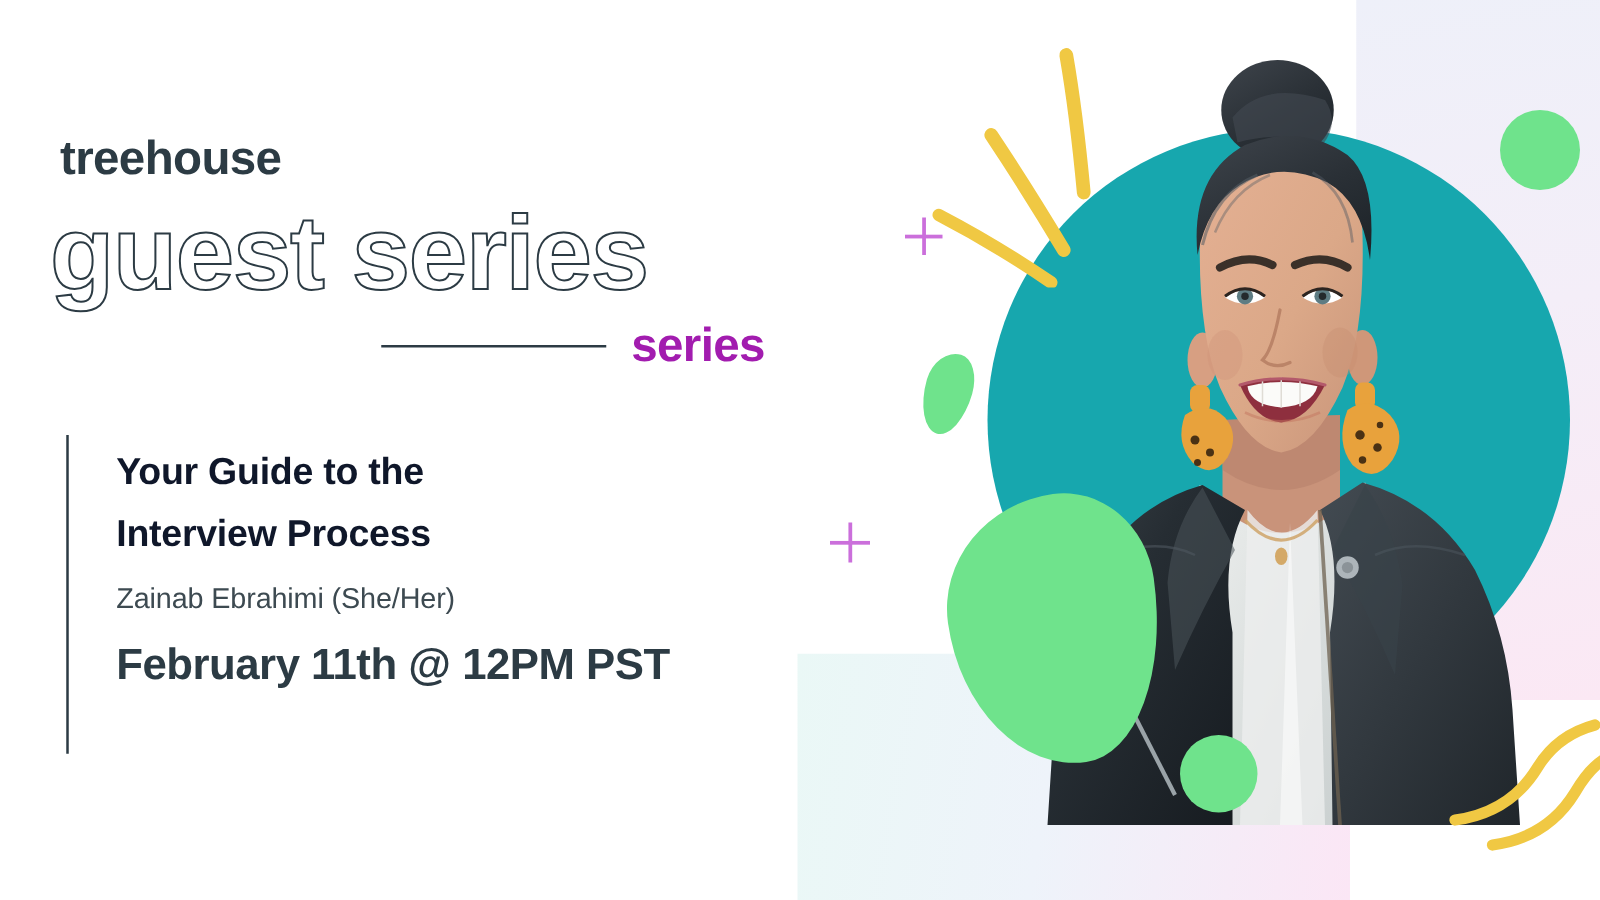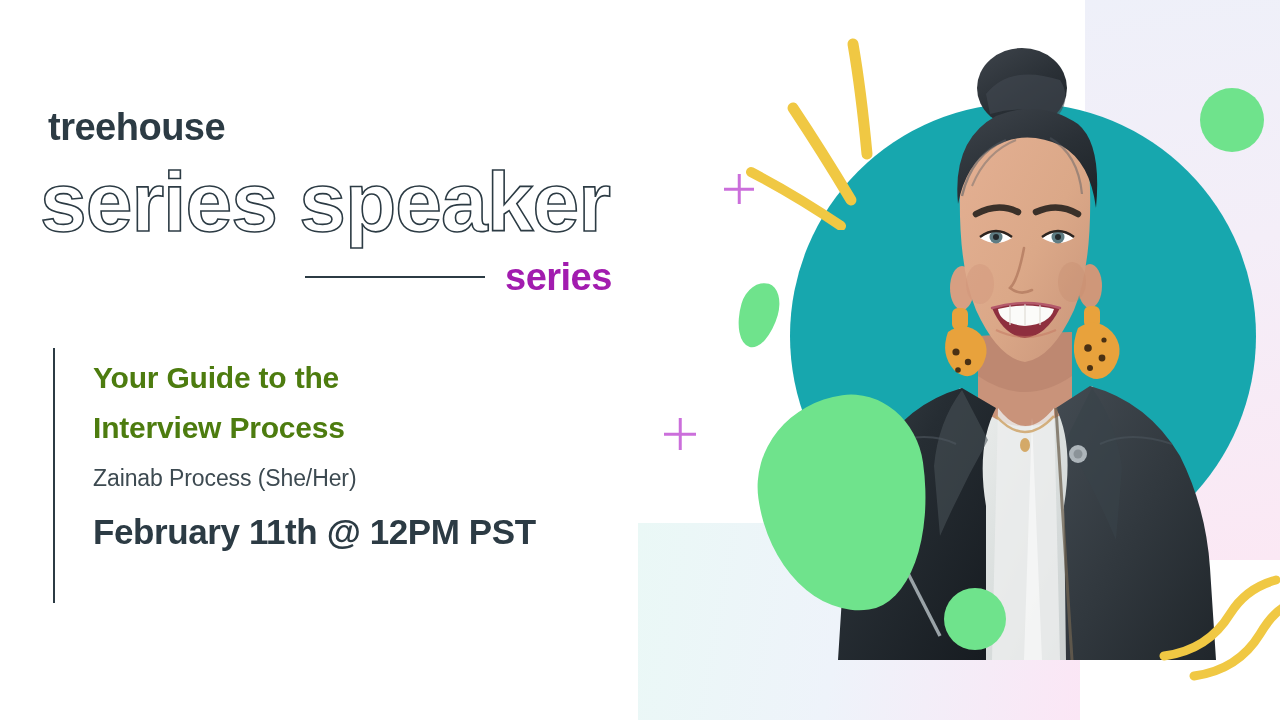--- a/index.html
+++ b/index.html
@@ -177,21 +177,21 @@
     width: 560px;
     border-left: 2px solid #2c3b44;
     padding-left: 38px;
     height: 255px;
     box-sizing: border-box;
   }
   .talk-title {
     font-size: 30px;
     font-weight: 600;
     line-height: 1.32;
-    color: #4d7c0f;
+    color: #0f172a;
     margin: 10px 0 0 0;
     letter-spacing: -0.2px;
   }
   .speaker-name,
   .speaker-role {
     font-size: 23px;
     font-weight: 400;
     line-height: 1.38;
     color: #3d4a51;
     margin: 0;
@@ -362,27 +362,27 @@
     <div class="bar-h"></div>
     <div class="bar-v"></div>
   </div>
   <div class="plus-mark plus-2">
     <div class="bar-h"></div>
     <div class="bar-v"></div>
   </div>
 
   <div class="brand-word">treehouse</div>
 
-  <div class="headline-outline">series speaker</div>
+  <div class="headline-outline">guest series</div>
 
   <div class="series-row">
     <div class="series-rule"></div>
     <div class="series-word">series</div>
   </div>
 
   <div class="info-block">
     <div class="talk-title">Your Guide to the</div>
     <div class="talk-title">Interview Process</div>
-    <div class="speaker-name">Zainab Process (She/Her)</div>
+    <div class="speaker-name">Zainab Ebrahimi (She/Her)</div>
     <div class="event-datetime">February 11th @ 12PM PST</div>
   </div>
 
 </div>
 
 </body></html>

